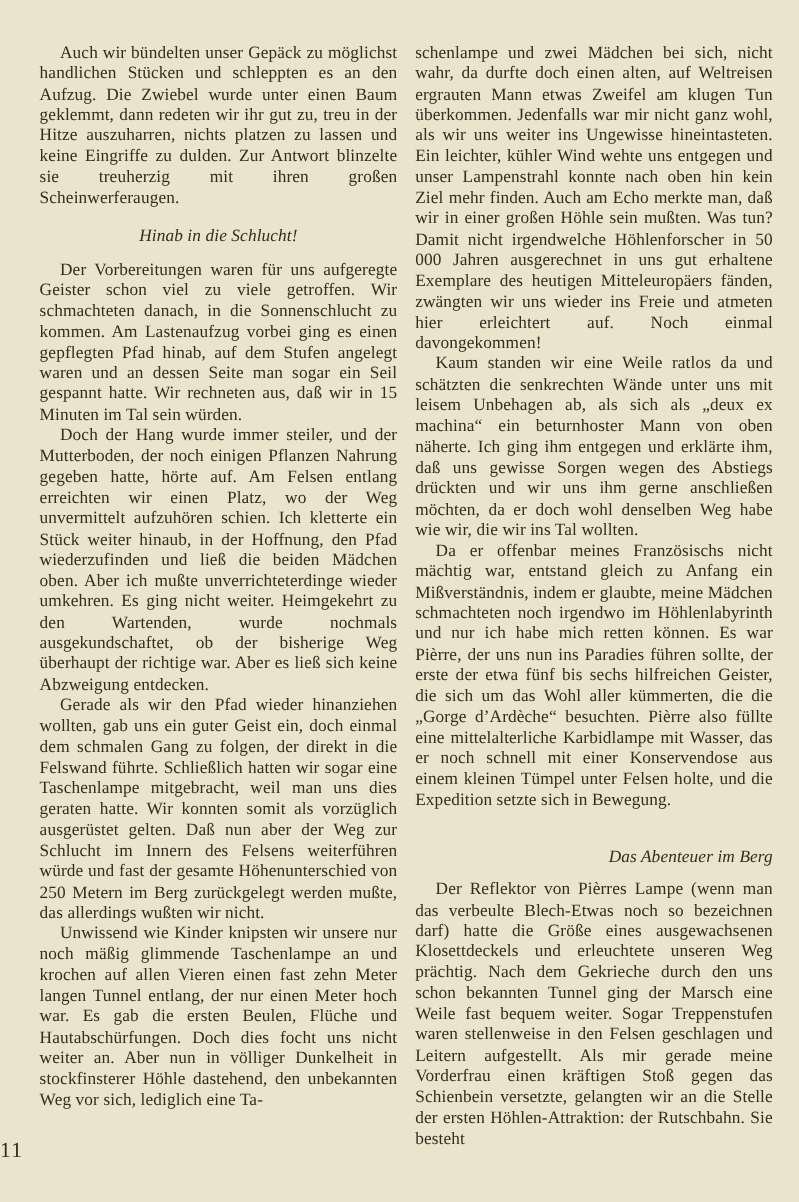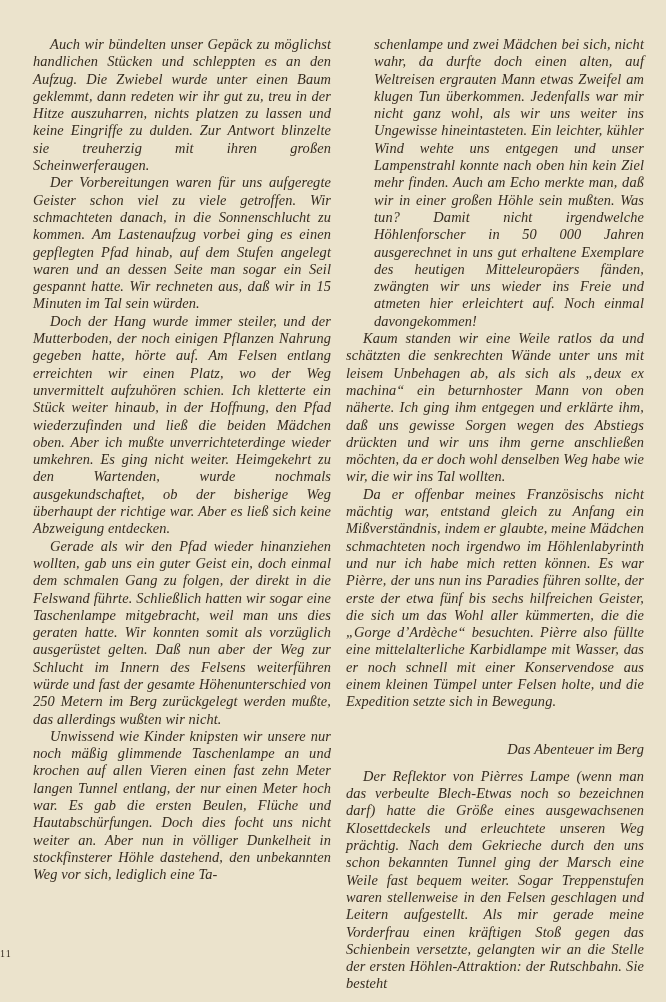--- a/index.html
+++ b/index.html
@@ -29,52 +29,51 @@
     width: 298px;
     flex: 0 0 298px;
     font-size: 14.4px;
     line-height: 17.3px;
     text-align: justify;
     letter-spacing: 0.1px;
   }
   .col p {
     margin: 0;
     text-indent: 17px;
-    font-style: italic;
   }
   .col p.no-indent {
     text-indent: 0;
-    margin-left: 28px;
   }
   .heading {
     font-style: italic;
     text-align: center;
     margin: 15px 0 10px 0;
   }
   .heading.h-large {
     margin-top: 30px;
     text-align: right;
   }
   .page-number {
     position: absolute;
     left: 0;
     right: 0;
     top: 948px;
     text-align: left;
-    font-size: 10px;
+    font-size: 18px;
     letter-spacing: 1px;
   }
 </style>
 </head>
 <body style="background: rgb(235, 227, 204); color: rgb(53, 43, 31);">
 
 <div class="page">
   <div class="columns">
     <div class="col">
         <p>Auch wir bündelten unser Gepäck zu möglichst handlichen Stücken und schleppten es an den Aufzug. Die Zwiebel wurde unter einen Baum geklemmt, dann redeten wir ihr gut zu, treu in der Hitze auszuharren, nichts platzen zu lassen und keine Eingriffe zu dulden. Zur Antwort blinzelte sie treuherzig mit ihren großen Scheinwerferaugen.</p>
+        <div class="heading">Hinab in die Schlucht!</div>
         <p>Der Vorbereitungen waren für uns aufgeregte Geister schon viel zu viele getroffen. Wir schmachteten danach, in die Sonnenschlucht zu kommen. Am Lastenaufzug vorbei ging es einen gepflegten Pfad hinab, auf dem Stufen angelegt waren und an dessen Seite man sogar ein Seil gespannt hatte. Wir rechneten aus, daß wir in 15 Minuten im Tal sein würden.</p>
         <p>Doch der Hang wurde immer steiler, und der Mutterboden, der noch einigen Pflanzen Nahrung gegeben hatte, hörte auf. Am Felsen entlang erreichten wir einen Platz, wo der Weg unvermittelt aufzuhören schien. Ich kletterte ein Stück weiter hinaub, in der Hoffnung, den Pfad wiederzufinden und ließ die beiden Mädchen oben. Aber ich mußte unverrichteterdinge wieder umkehren. Es ging nicht weiter. Heimgekehrt zu den Wartenden, wurde nochmals ausgekundschaftet, ob der bisherige Weg überhaupt der richtige war. Aber es ließ sich keine Abzweigung entdecken.</p>
         <p>Gerade als wir den Pfad wieder hinanziehen wollten, gab uns ein guter Geist ein, doch einmal dem schmalen Gang zu folgen, der direkt in die Felswand führte. Schließlich hatten wir sogar eine Taschenlampe mitgebracht, weil man uns dies geraten hatte. Wir konnten somit als vorzüglich ausgerüstet gelten. Daß nun aber der Weg zur Schlucht im Innern des Felsens weiterführen würde und fast der gesamte Höhenunterschied von 250 Metern im Berg zurückgelegt werden mußte, das allerdings wußten wir nicht.</p>
         <p>Unwissend wie Kinder knipsten wir unsere nur noch mäßig glimmende Taschenlampe an und krochen auf allen Vieren einen fast zehn Meter langen Tunnel entlang, der nur einen Meter hoch war. Es gab die ersten Beulen, Flüche und Hautabschürfungen. Doch dies focht uns nicht weiter an. Aber nun in völliger Dunkelheit in stockfinsterer Höhle dastehend, den unbekannten Weg vor sich, lediglich eine Ta-</p>
       </div>
     <div class="col">
         <p class="no-indent">schenlampe und zwei Mädchen bei sich, nicht wahr, da durfte doch einen alten, auf Weltreisen ergrauten Mann etwas Zweifel am klugen Tun überkommen. Jedenfalls war mir nicht ganz wohl, als wir uns weiter ins Ungewisse hineintasteten. Ein leichter, kühler Wind wehte uns entgegen und unser Lampenstrahl konnte nach oben hin kein Ziel mehr finden. Auch am Echo merkte man, daß wir in einer großen Höhle sein mußten. Was tun? Damit nicht irgendwelche Höhlenforscher in 50 000 Jahren ausgerechnet in uns gut erhaltene Exemplare des heutigen Mitteleuropäers fänden, zwängten wir uns wieder ins Freie und atmeten hier erleichtert auf. Noch einmal davongekommen!</p>
         <p>Kaum standen wir eine Weile ratlos da und schätzten die senkrechten Wände unter uns mit leisem Unbehagen ab, als sich als „deux ex machina“ ein beturnhoster Mann von oben näherte. Ich ging ihm entgegen und erklärte ihm, daß uns gewisse Sorgen wegen des Abstiegs drückten und wir uns ihm gerne anschließen möchten, da er doch wohl denselben Weg habe wie wir, die wir ins Tal wollten.</p>
         <p>Da er offenbar meines Französischs nicht mächtig war, entstand gleich zu Anfang ein Mißverständnis, indem er glaubte, meine Mädchen schmachteten noch irgendwo im Höhlenlabyrinth und nur ich habe mich retten können. Es war Pièrre, der uns nun ins Paradies führen sollte, der erste der etwa fünf bis sechs hilfreichen Geister, die sich um das Wohl aller kümmerten, die die „Gorge d’Ardèche“ besuchten. Pièrre also füllte eine mittelalterliche Karbidlampe mit Wasser, das er noch schnell mit einer Konservendose aus einem kleinen Tümpel unter Felsen holte, und die Expedition setzte sich in Bewegung.</p>
         <div class="heading h-large">Das Abenteuer im Berg</div>

